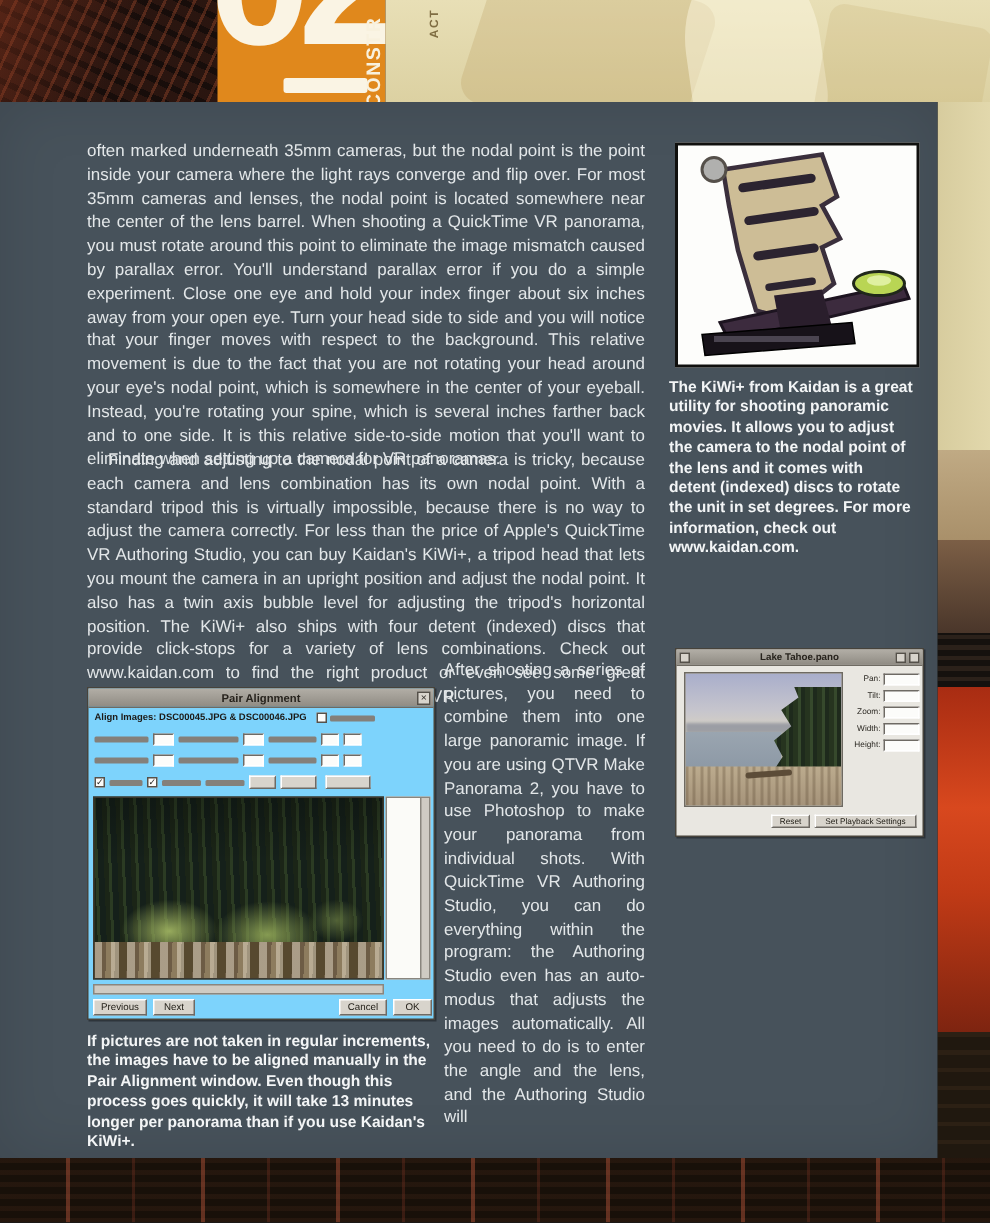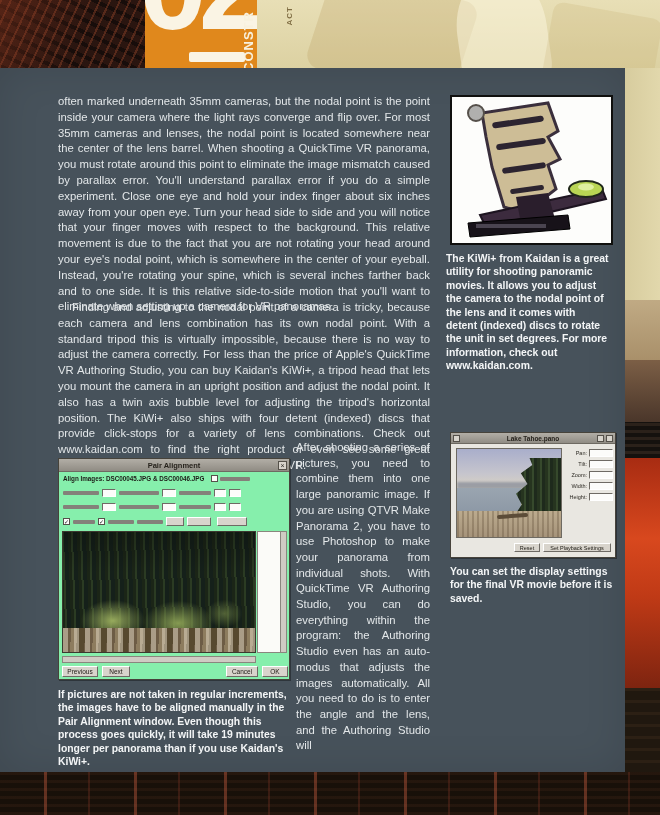--- a/index.html
+++ b/index.html
@@ -49,21 +49,21 @@
   .col2{left:296px;top:372px;width:134px;line-height:15.7px;}
   .caption{position:absolute;color:#f3f5f6;font-weight:bold;font-size:10.4px;line-height:13.4px;}
   .cap-kiwi{left:446px;top:184px;width:163px;}
   .cap-lake{left:450px;top:497px;width:168px;}
   .cap-pair{left:58px;top:620px;width:234px;}
 
   
   .fig-kiwi{position:absolute;left:450px;top:27px;width:163px;height:150px;background:#fdfdfb;border:2px solid #10100e;}
 
   
-  .win{position:absolute;background:#86efac;border:1px solid #47433b;box-shadow:1px 1px 0 rgba(0,0,0,.35);}
+  .win{position:absolute;background:#7dd3fc;border:1px solid #47433b;box-shadow:1px 1px 0 rgba(0,0,0,.35);}
   .titlebar{position:relative;height:13px;background:linear-gradient(#b2aea6,#908c84);border-bottom:1px solid #6e6a62;
     display:flex;align-items:center;justify-content:center;}
   .title-text{font-size:7.5px;font-weight:bold;color:#27231d;white-space:nowrap;}
   .tb-box{position:absolute;top:2px;width:9px;height:9px;background:#d8d4cc;border:1px solid #55514a;
     font-size:7px;line-height:7px;text-align:center;color:#33302a;}
   .btn3d{background:#d8d4cc;border:1px solid;border-color:#ffffff #6e6a64 #6e6a64 #ffffff;
     font-size:6.5px;color:#232019;text-align:center;white-space:nowrap;overflow:hidden;padding:0 2px;
     display:inline-flex;align-items:center;justify-content:center;}
   .inset-box{background:#fcfcfa;border:1px solid;border-color:#6e6a64 #ffffff #ffffff #6e6a64;}
   .smudge{background:#84807a;height:4px;border-radius:1px;}
@@ -222,21 +222,21 @@
       </div>
       <div class="pa-hscroll"></div>
       <div class="pa-btnrow">
         <span class="btn3d" style="width:36px;height:11px;">Previous</span>
         <span class="btn3d" style="width:28px;height:11px;">Next</span>
         <span class="spacer"></span>
         <span class="btn3d" style="width:32px;height:11px;">Cancel</span>
         <span class="btn3d" style="width:26px;height:11px;">OK</span>
       </div>
     </div>
-    <div class="caption cap-pair">If pictures are not taken in regular increments, the images have to be aligned manually in the Pair Alignment window. Even though this process goes quickly, it will take 19 minutes longer per panorama than if you use Kaidan's KiWi+.</div>
+    <div class="caption cap-pair">If pictures are not taken in regular increments, the images have to be aligned manually in the Pair Alignment window. Even though this process goes quickly, it will take 13 minutes longer per panorama than if you use Kaidan's KiWi+.</div>
 
     <div class="win win-lake">
       <div class="titlebar">
         <span class="title-text">Lake Tahoe.pano</span>
         <span class="tb-box" style="left:2px;width:7px;height:7px;"></span>
         <span class="tb-box" style="right:11px;width:7px;height:7px;"></span>
         <span class="tb-box" style="right:2px;width:7px;height:7px;"></span>
       </div>
       <div class="lk-photo">
         <div class="lk-mountain"></div>
@@ -265,16 +265,15 @@
         <div class="lk-fieldrow">
           <span class="lk-label">Height:</span>
           <span class="inset-box lk-box"></span>
         </div>
       </div>
       <div class="lk-btnrow">
         <span class="btn3d lk-btn" style="width:26px;">Reset</span>
         <span class="btn3d lk-btn" style="width:68px;">Set Playback Settings</span>
       </div>
     </div>
-    <div class="caption cap-lake">You can set the display settings for the final VR movie before it is saved.</div>
 
   </div>
 </div>
 
 </body></html>

